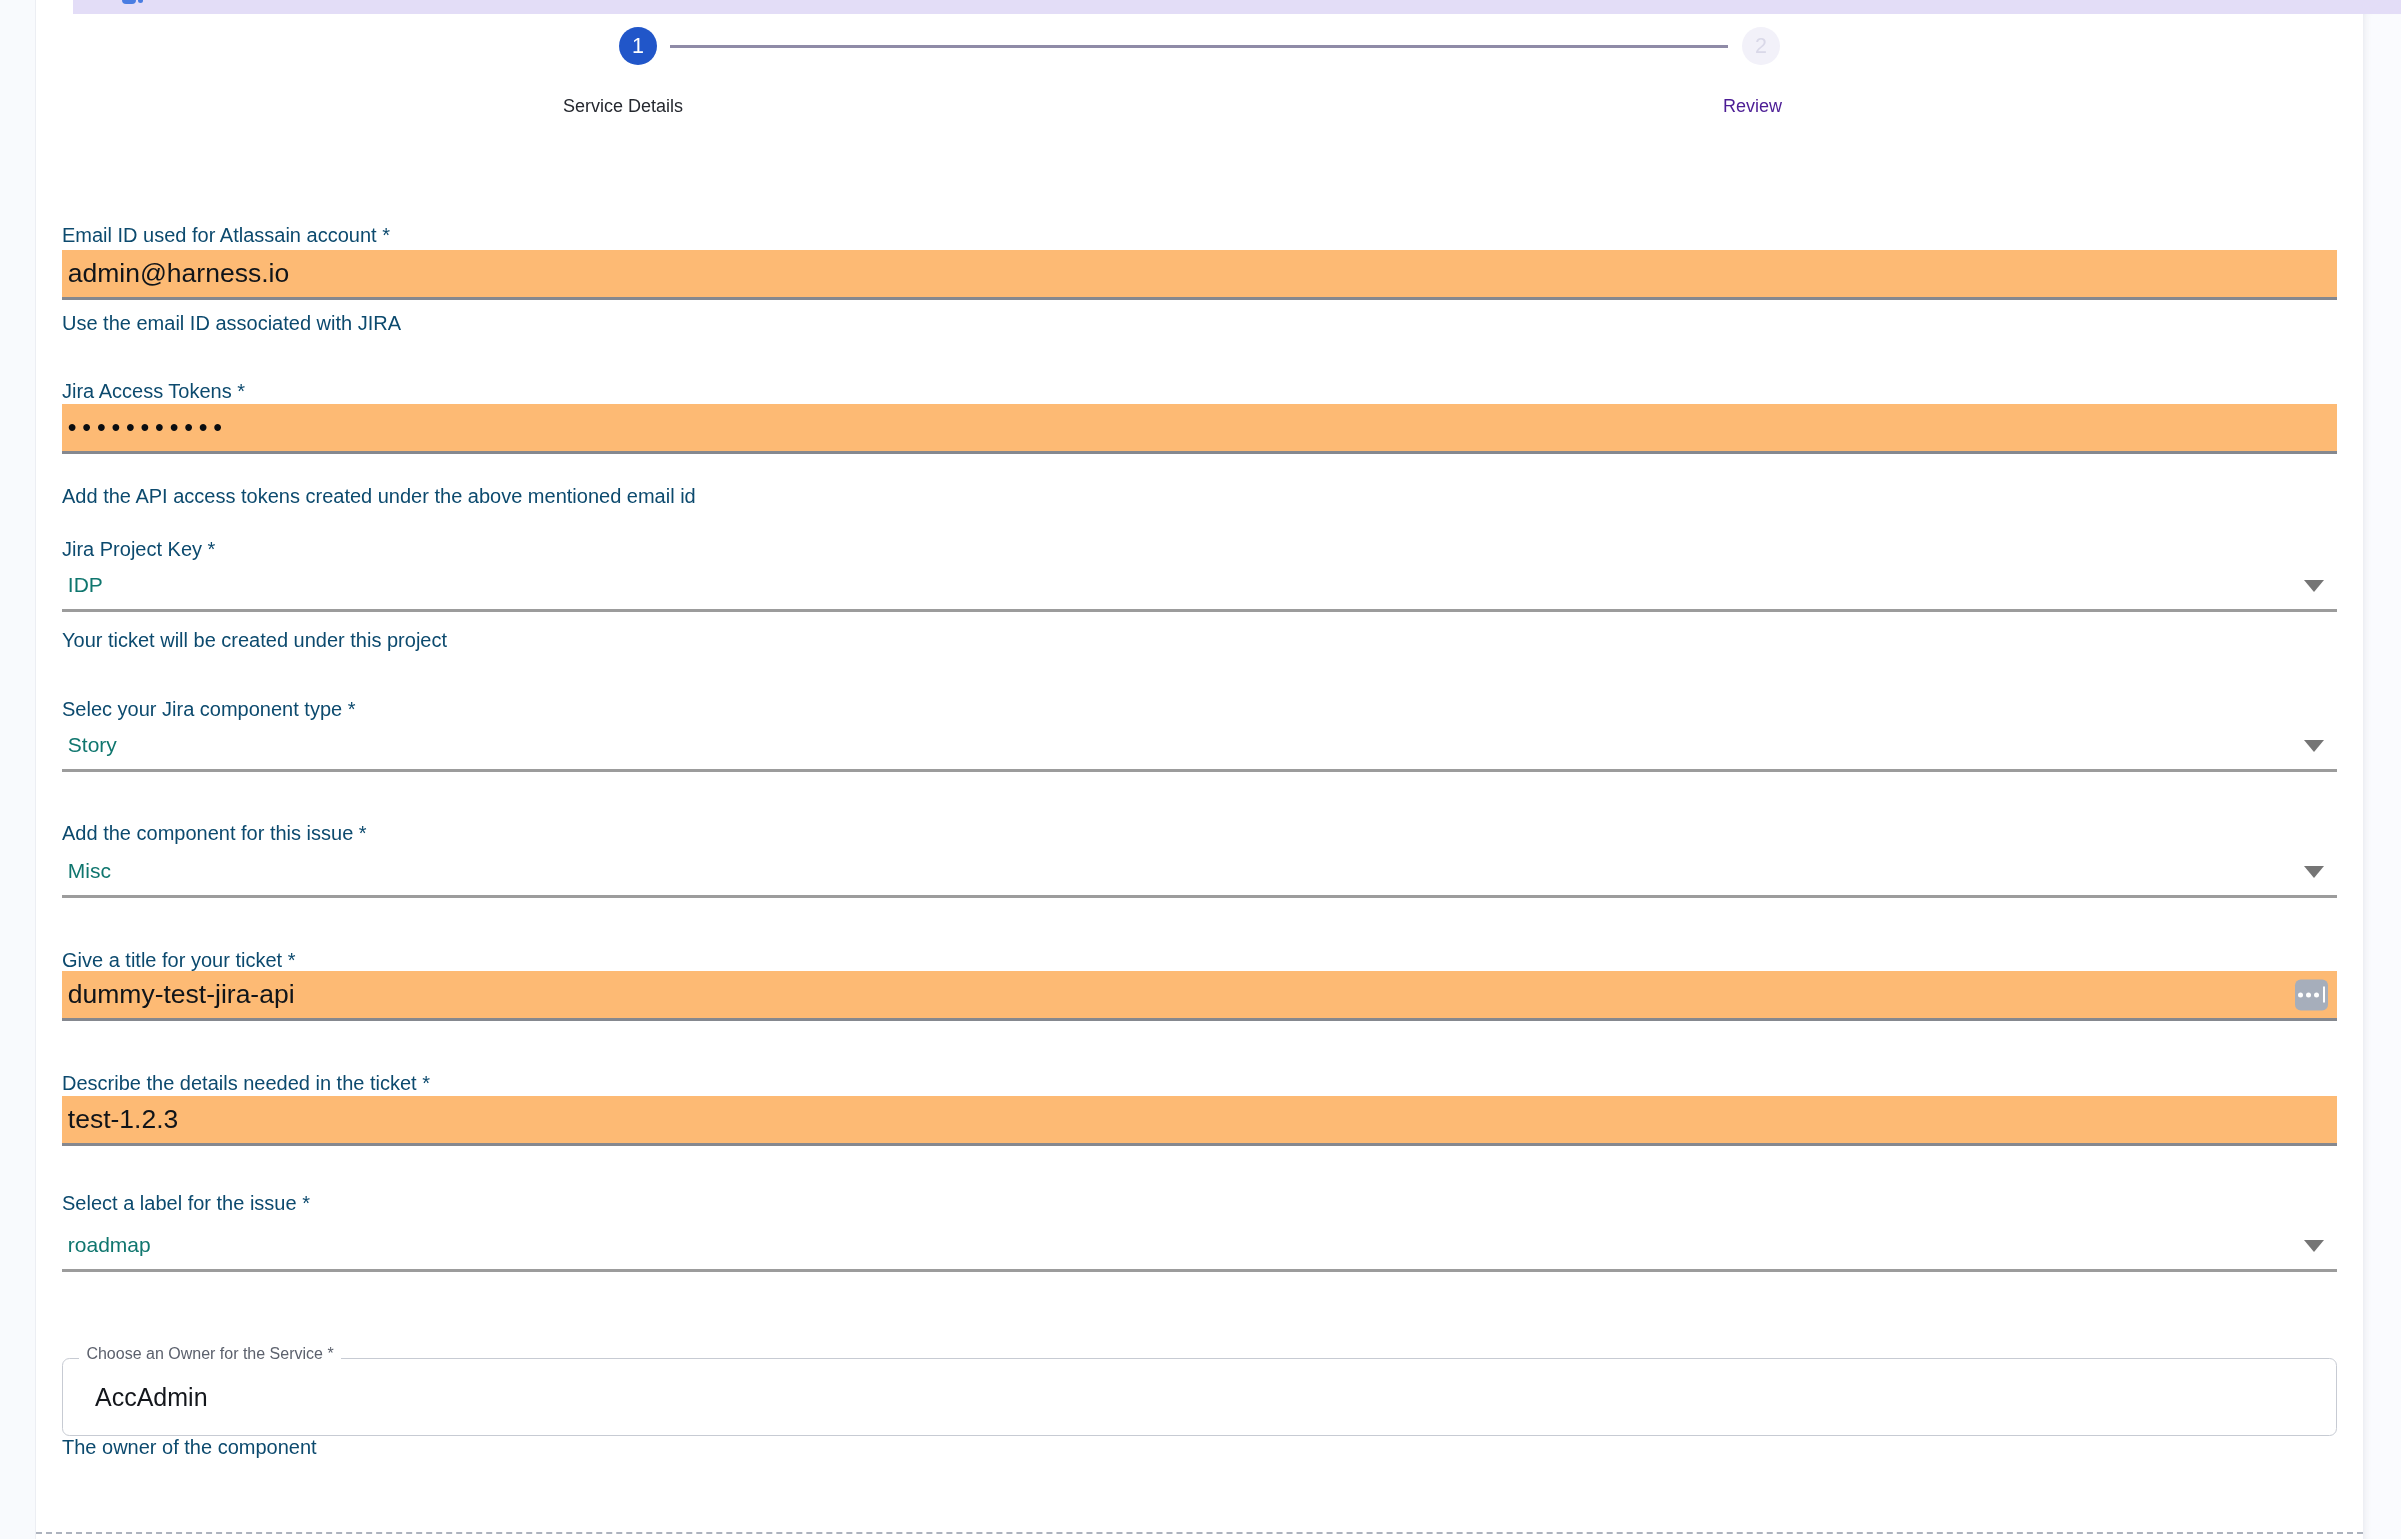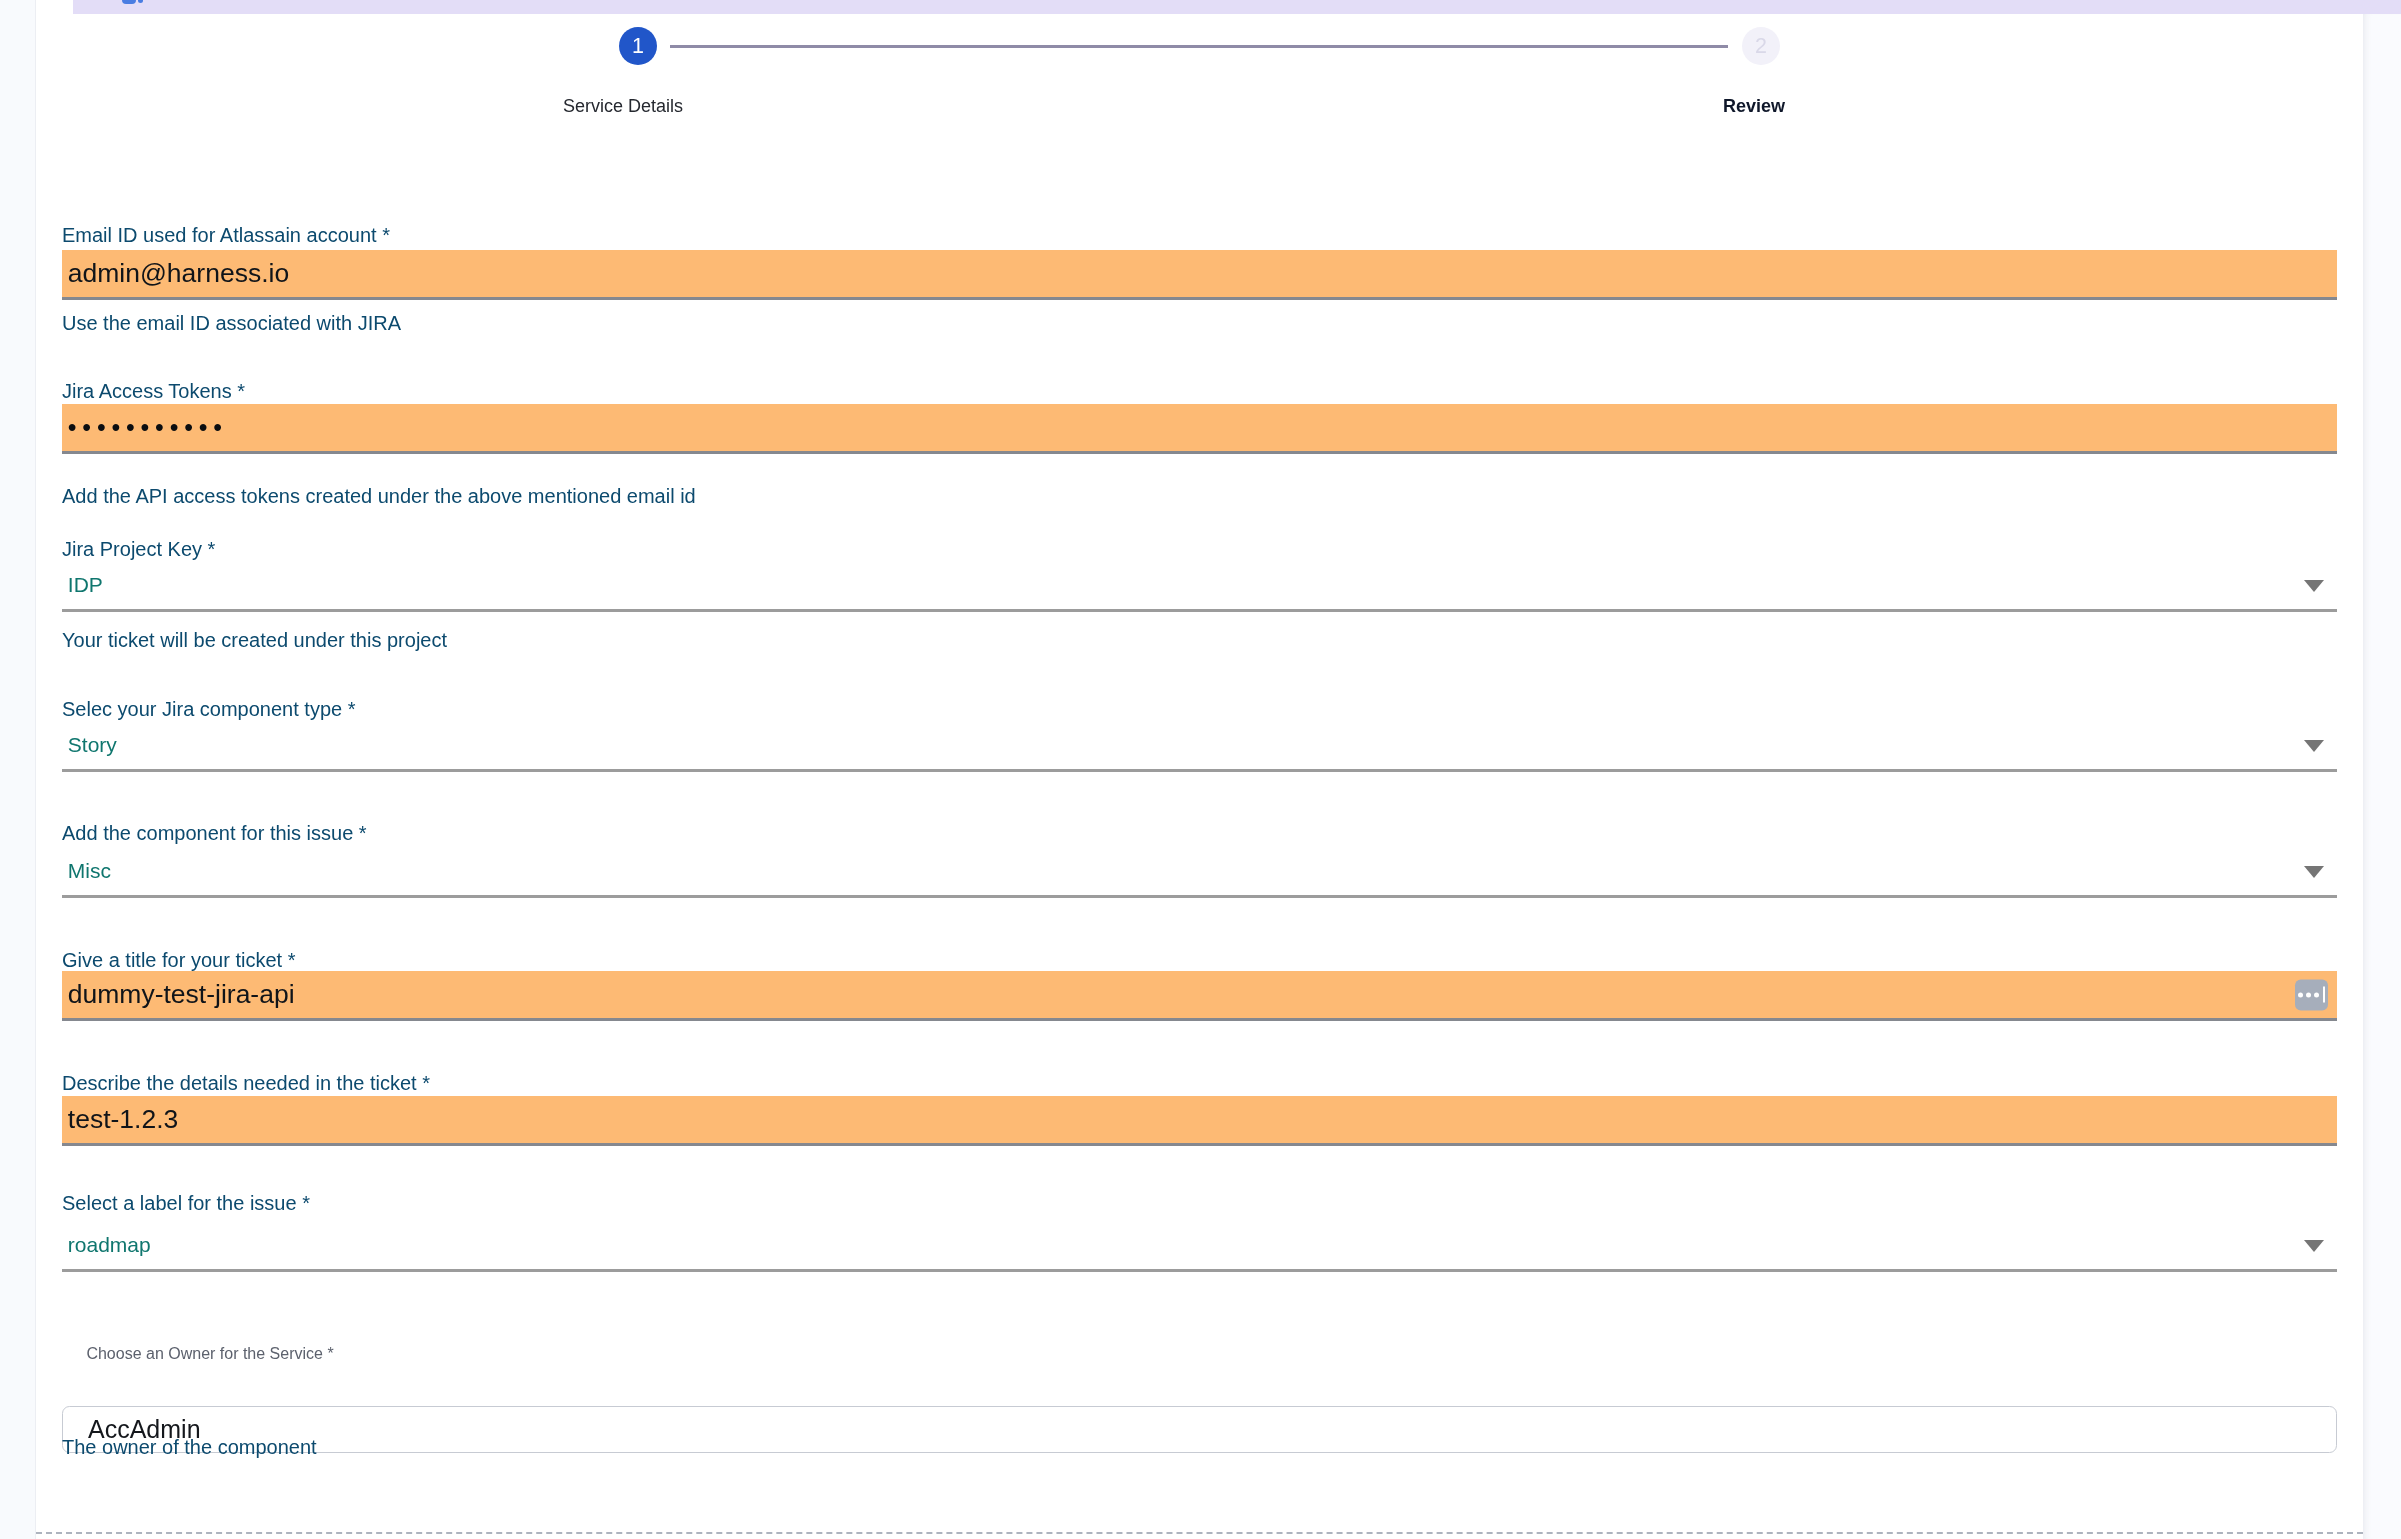--- a/index.html
+++ b/index.html
@@ -19,21 +19,21 @@
 
   
   .step-circle { position:absolute; width:38px; height:38px; border-radius:50%;
                  display:flex; align-items:center; justify-content:center;
                  font-size:21.5px; top:27px; }
   .step-1 { left:619px; background:#2156C9; color:#ffffff; }
   .step-2 { left:1742px; background:#F2F1F9; color:#D9D8E8; }
   .step-line { position:absolute; left:670px; top:45px; width:1058px; height:3.3px; background:#8F8BA7; }
   .step-label { position:absolute; top:96px; font-size:18px; white-space:nowrap; }
   .step-label-1 { left:563px; color:#25282F; font-weight:500; }
-  .step-label-2 { left:1723px; color:#0f172a;font-weight:bold; }
+  .step-label-2 { left:1723px; color:#4c1d95; }
 
   
   .flabel, .fhelper { position:absolute; left:62px; font-size:20px; color:#0c4a6e; white-space:nowrap; }
   .tinput { position:absolute; left:62px; width:2275px; height:50px;
             background:#fdba74; border-bottom:3.3px solid #85888F;
             display:flex; align-items:center; padding-left:5.8px;
             font-size:26.5px; color:#101419; white-space:nowrap; }
   .tinput.pwd { font-size:25px; letter-spacing:5.8px; color:#0B0D10; }
   .uselect { position:absolute; left:62px; width:2275px; height:51px;
              background:#ffffff; border-bottom:3.3px solid #9C9C9C;
@@ -42,24 +42,24 @@
   .caret { position:absolute; right:13.2px; top:50%; transform:translateY(-42%);
            width:0; height:0; border-left:10px solid transparent;
            border-right:10px solid transparent; border-top:12.4px solid #757575; }
 
   .adorn { position:absolute; right:9px; top:50%; transform:translateY(-50%);
            width:33px; height:31px; background:#A6AEBB; border-radius:5.8px;
            display:flex; align-items:center; justify-content:center; gap:3.3px; cursor:pointer; }
   .adorn i { width:5px; height:5px; border-radius:50%; background:#ffffff; }
   .adorn b { width:2.5px; height:16.5px; background:#ffffff; }
 
-  .owner-box { position:absolute; left:62px; top:1358px; width:2275px; height:47px;
+  .owner-box { position:absolute; left:62px; top:1358px; width:2275px; height:78px;
                border:1.7px solid #C7CBD3; border-radius:7.4px; background:#ffffff;
-               display:flex; align-items:center; padding-left:25px;
-               font-size:25px; color:#14171C;margin-top:48px; }
+               display:flex; align-items:center; padding-left:32px;
+               font-size:25px; color:#14171C; }
   .owner-label { position:absolute; left:79px; top:1345px; font-size:16px; color:#5C616D;
                  background:#ffffff; padding:0 7.4px; white-space:nowrap; }
 
   .bottom-dashes { position:absolute; left:36px; right:38px; top:1532px; height:0;
                    border-top:2.5px dashed #ADB3BE; }
 
   
   .l1{top:224px}.i1{top:250px}.h1{top:312px}
   .l2{top:380px}.i2{top:404px}.h2{top:485px}
   .l3{top:538px}.s3{top:561px}.h3{top:629px}

